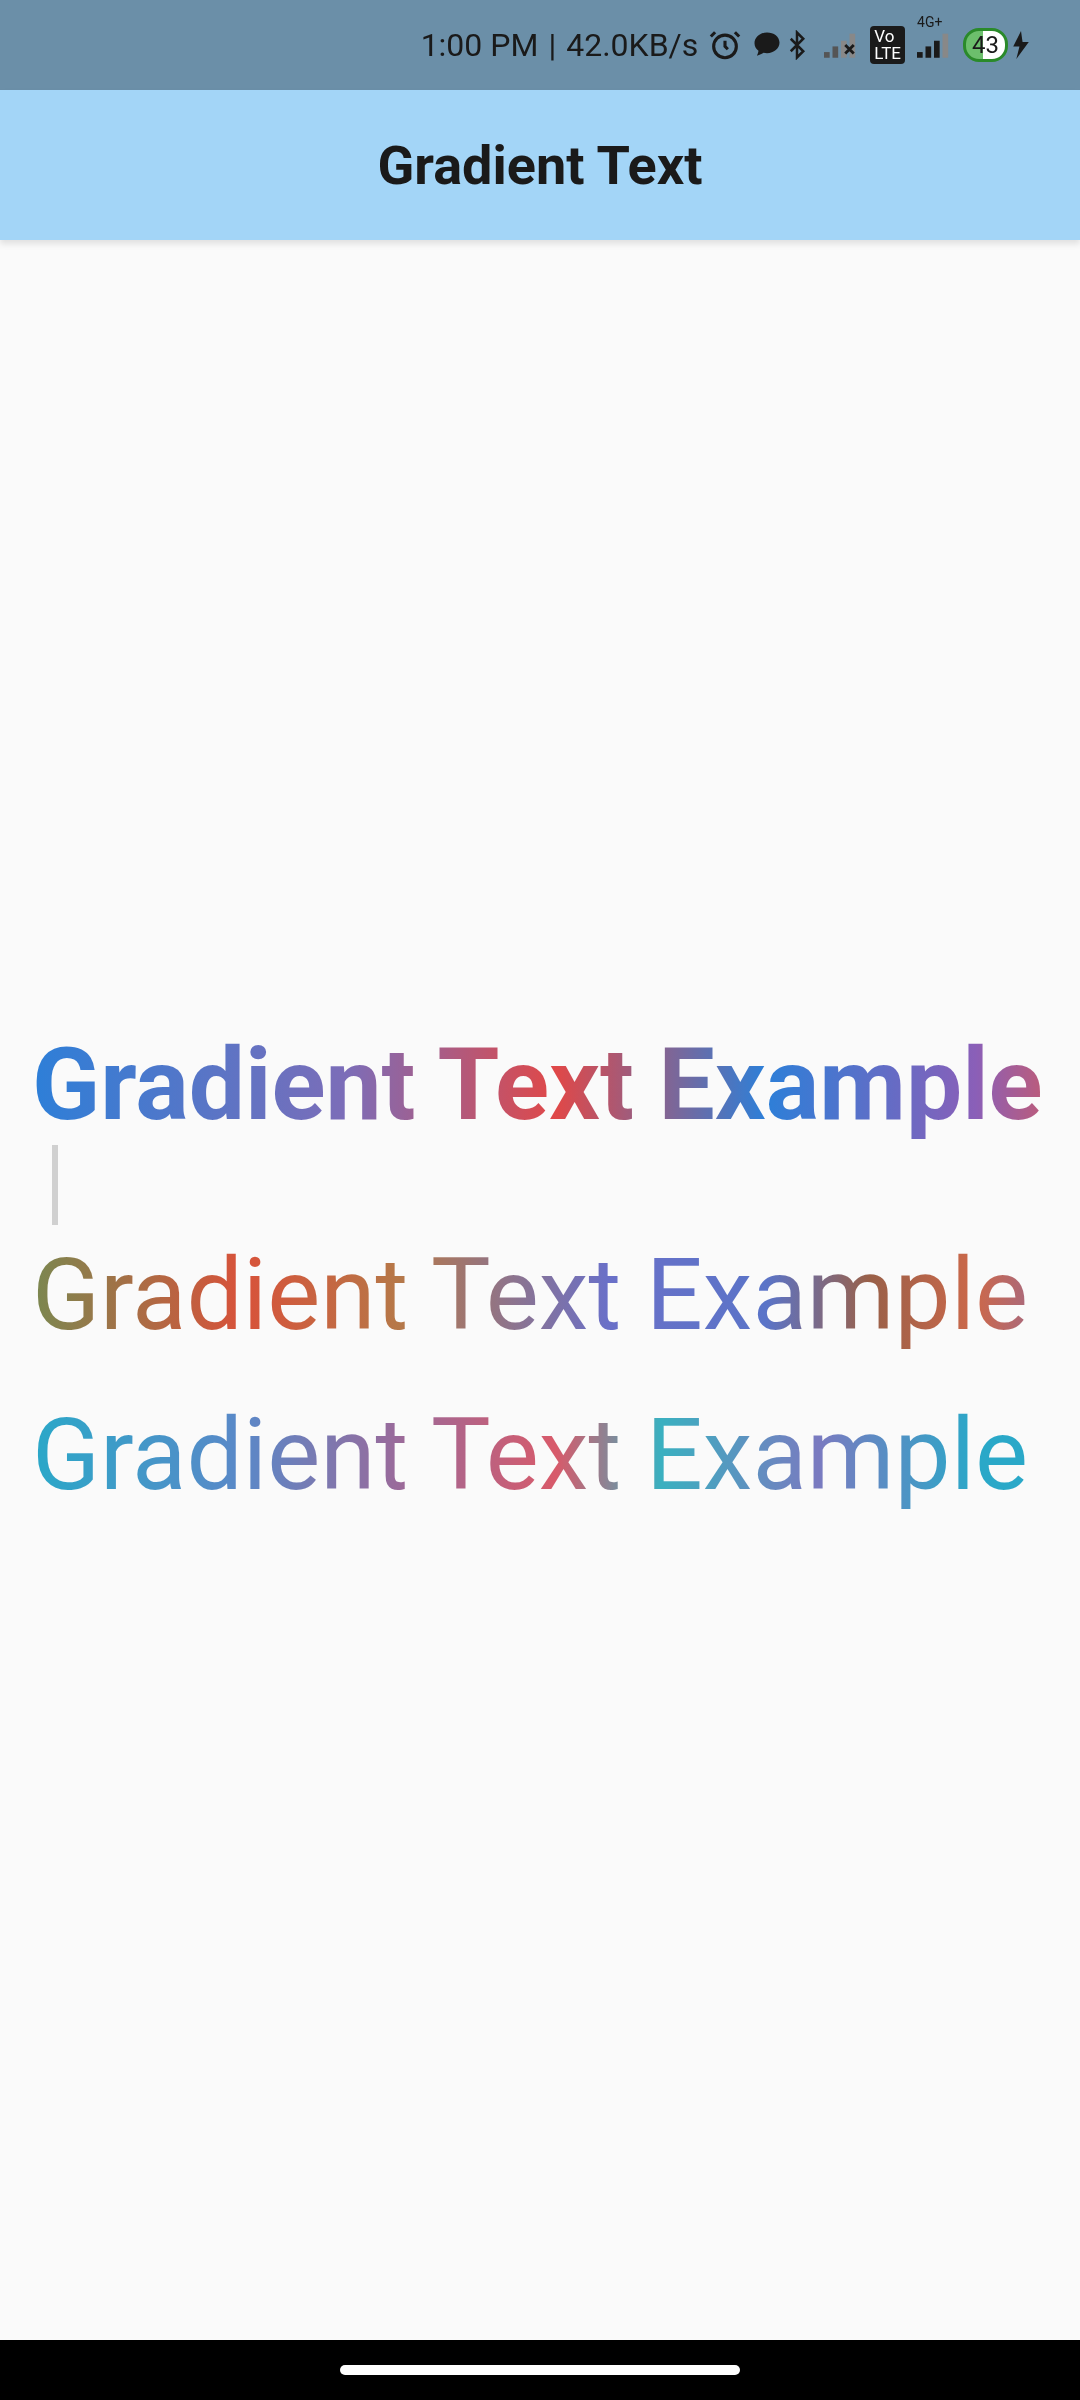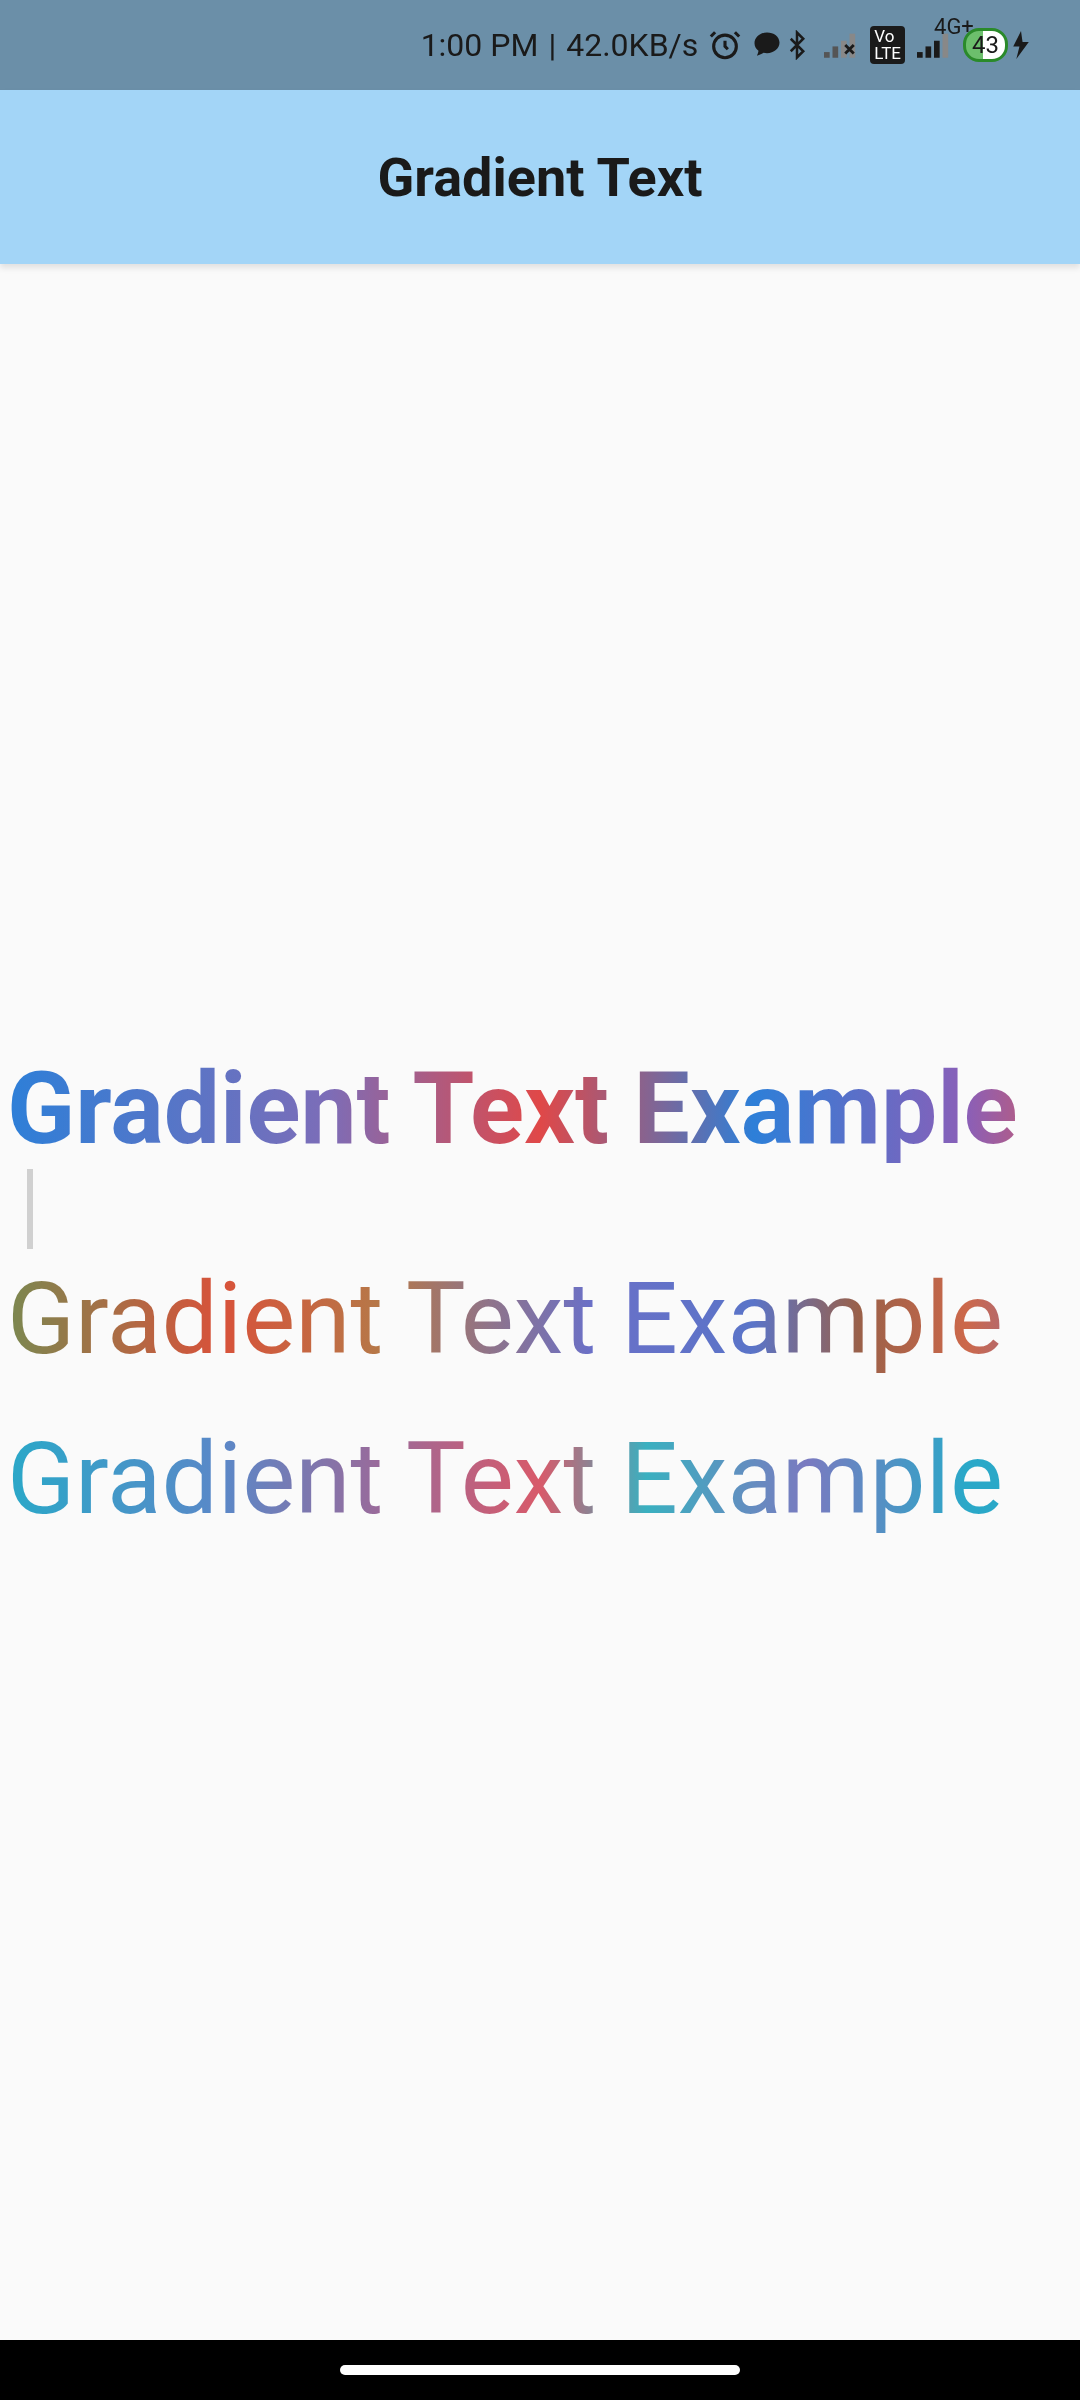--- a/index.html
+++ b/index.html
@@ -46,38 +46,39 @@
     }
     .battery-box {
       border: 3px solid #2a8a2a;
       border-radius: 16px;
       padding: 0 6px;
       font-size: 24px;
       color: #1a1a1a;
       background: linear-gradient(to right, #6cbf6c 43%, #fff 43%);
     }
     .app-bar {
-      height: 174px;
+      height: 150px;
       background: #a3d5f7;
       display: flex;
       align-items: center;
       justify-content: center;
       box-shadow: 0 4px 6px rgba(0,0,0,0.1);
     }
     .app-bar-title {
       font-size: 54px;
       font-weight: 700;
       color: #1a1a1a;
     }
     .content {
-      padding: 7px;
+      padding: 0;
       display: flex;
       flex-direction: column;
       justify-content: center;
       height: calc(2400px - 240px - 60px);
+      margin-left: 32px;
     }
     .gradient-text {
       font-size: 100px;
       line-height: 1.2;
       -webkit-background-clip: text;
       background-clip: text;
       -webkit-text-fill-color: transparent;
       color: transparent;
       padding-left: 0;
       margin-bottom: 40px;
@@ -171,21 +172,21 @@
         <rect x="6" y="10" width="4" height="8" fill="#555"></rect>
         <rect x="12" y="6" width="4" height="12" fill="#888"></rect>
         <rect x="18" y="1" width="4" height="17" fill="#888"></rect>
         <path d="M15 15 L21 9 M21 15 L15 9" stroke="#1a1a1a" stroke-width="2"></path>
       </svg>
     </span>
     <span class="status-icon" style="background:#1a1a1a;color:#fff;font-size:17px;padding:2px 4px;border-radius:4px;line-height:1;">
       Vo<br>LTE
     </span>
     <span class="status-icon" style="position:relative;">
-      <span class="small-label" style="position:absolute;top:-18px;left:17px;font-size:22px;">4G+</span>
+      <span class="small-label" style="position:absolute;top:-18px;left:0;font-size:14px;">4G+</span>
       <svg width="34" height="26" viewBox="0 0 24 18">
         <rect x="0" y="14" width="4" height="4" fill="#1a1a1a"></rect>
         <rect x="6" y="10" width="4" height="8" fill="#1a1a1a"></rect>
         <rect x="12" y="6" width="4" height="12" fill="#1a1a1a"></rect>
         <rect x="18" y="1" width="4" height="17" fill="#888"></rect>
       </svg>
     </span>
     <span class="battery">
       <span class="battery-box">43</span>
       <svg width="18" height="28" viewBox="0 0 10 18" fill="#1a1a1a">

